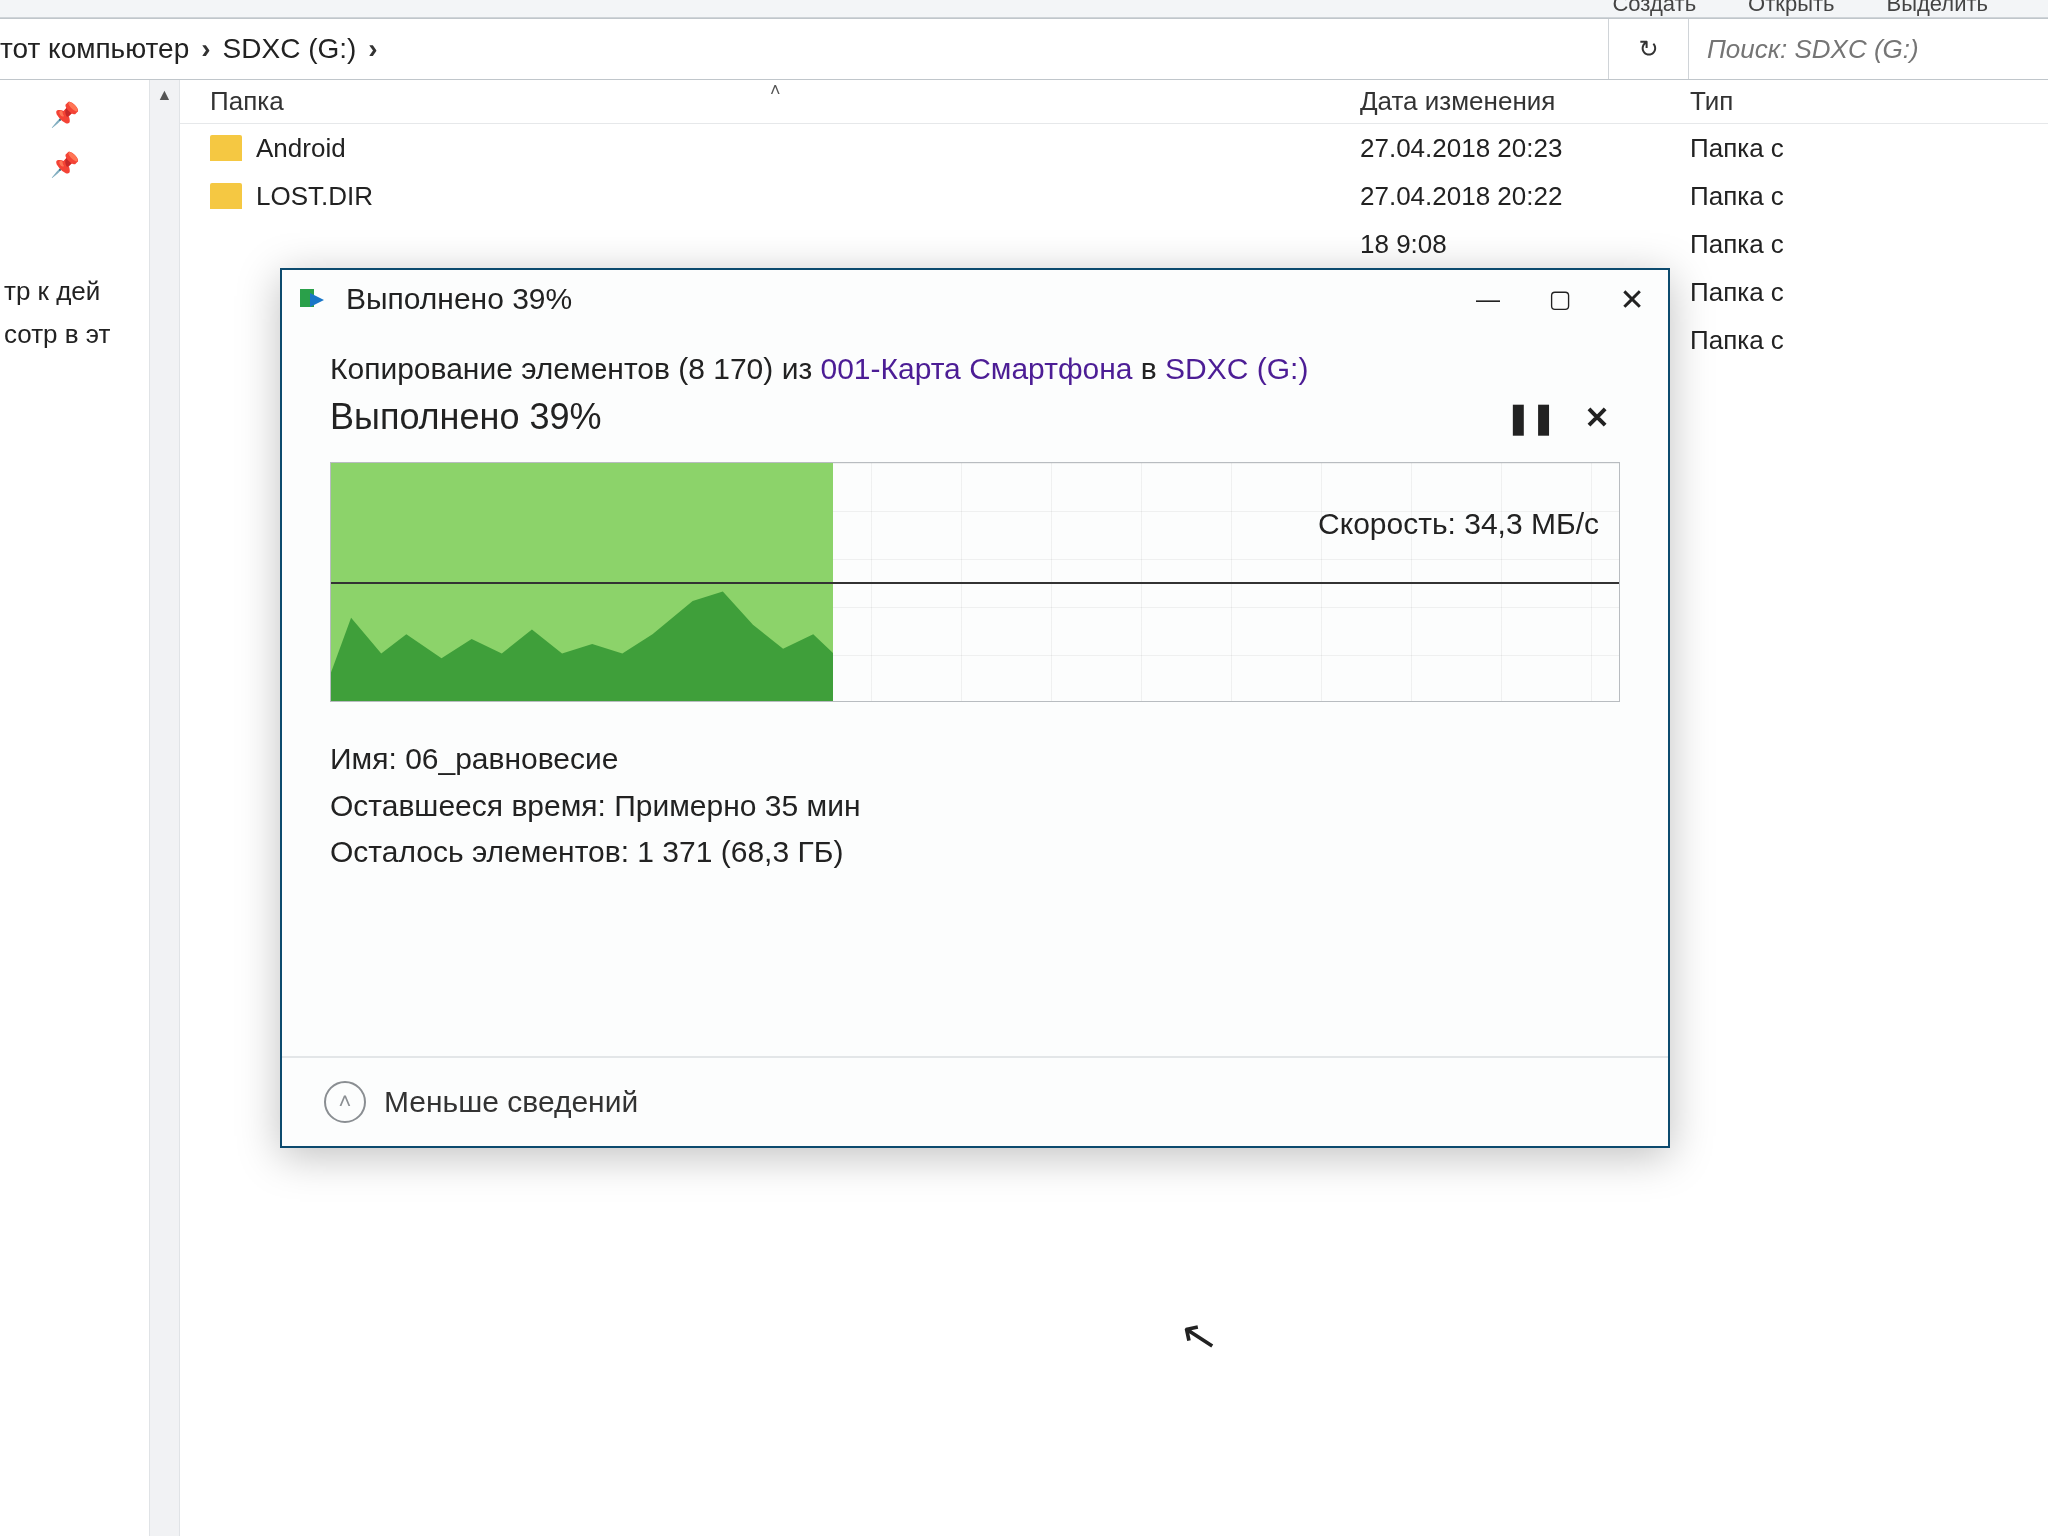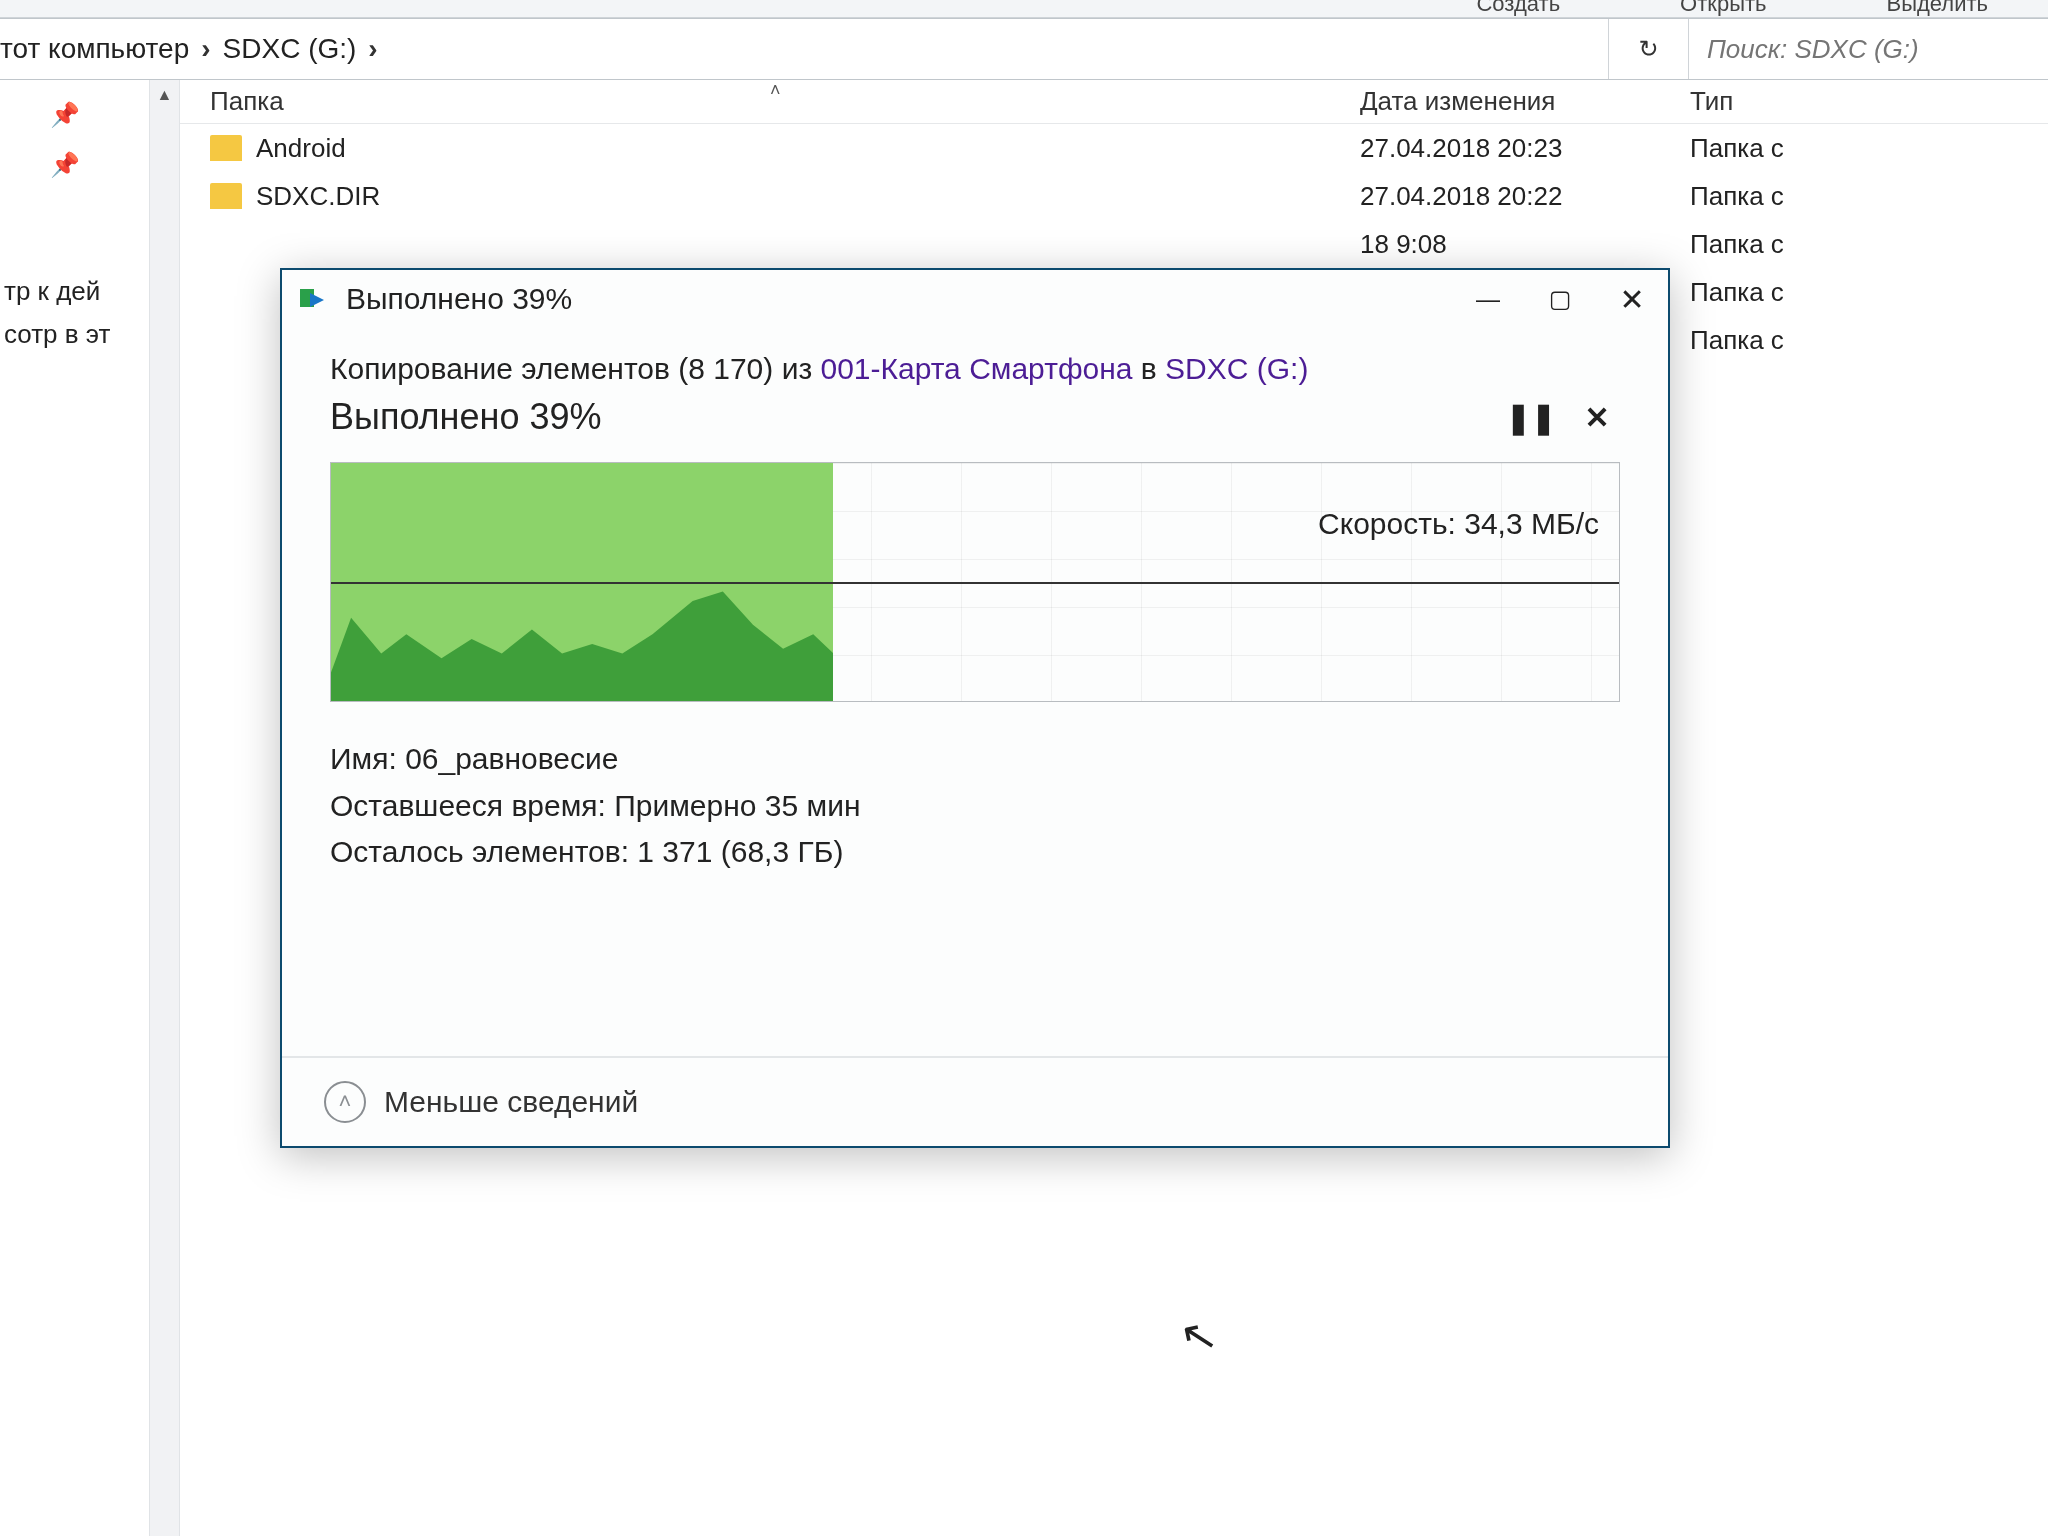--- a/index.html
+++ b/index.html
@@ -16,21 +16,21 @@
 
   
   .ribbon {
     position: absolute;
     top: 0; left: 0; right: 0;
     height: 18px;
     background: #f3f5f7;
     border-bottom: 1px solid #cfd4d8;
     display: flex;
     justify-content: flex-end;
-    gap: 120px;
+    gap: 52px;
     padding-right: 60px;
     font-size: 22px;
     color: #444;
     align-items: flex-end;
   }
 
   .address-bar {
     position: absolute;
     top: 18px; left: 0; right: 0;
     height: 62px;
@@ -350,21 +350,21 @@
     </div>
 
     <div class="file-row">
       <div class="icon"></div>
       <div class="name">Android</div>
       <div class="date">27.04.2018 20:23</div>
       <div class="type">Папка с</div>
     </div>
     <div class="file-row">
       <div class="icon"></div>
-      <div class="name">SDXC.DIR</div>
+      <div class="name">LOST.DIR</div>
       <div class="date">27.04.2018 20:22</div>
       <div class="type">Папка с</div>
     </div>
     <div class="file-row">
       <div class="icon" style="visibility:hidden"></div>
       <div class="name"></div>
       <div class="date">18 9:08</div>
       <div class="type">Папка с</div>
     </div>
     <div class="file-row">

